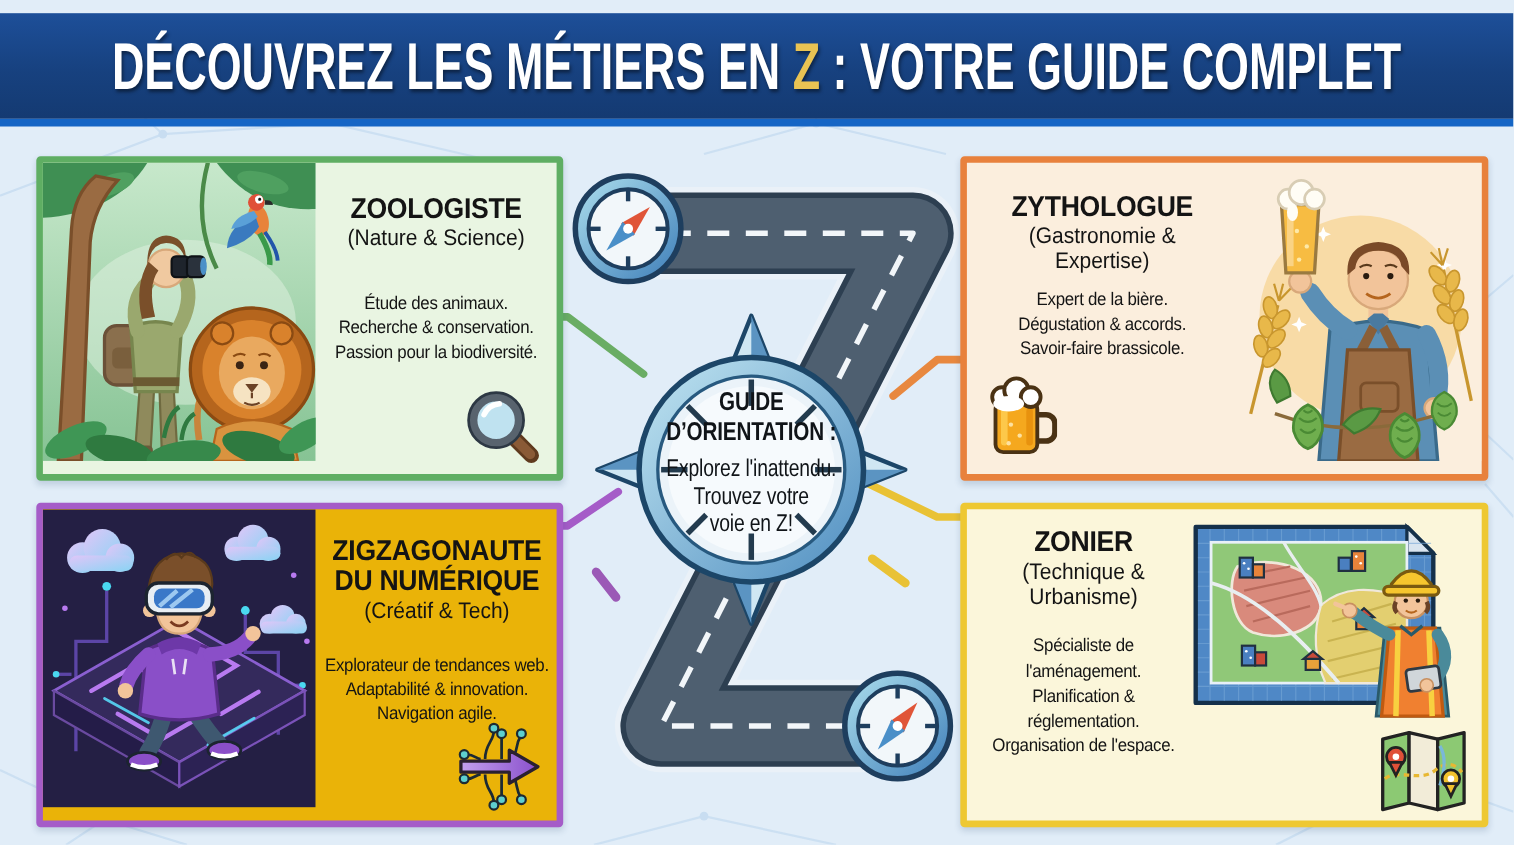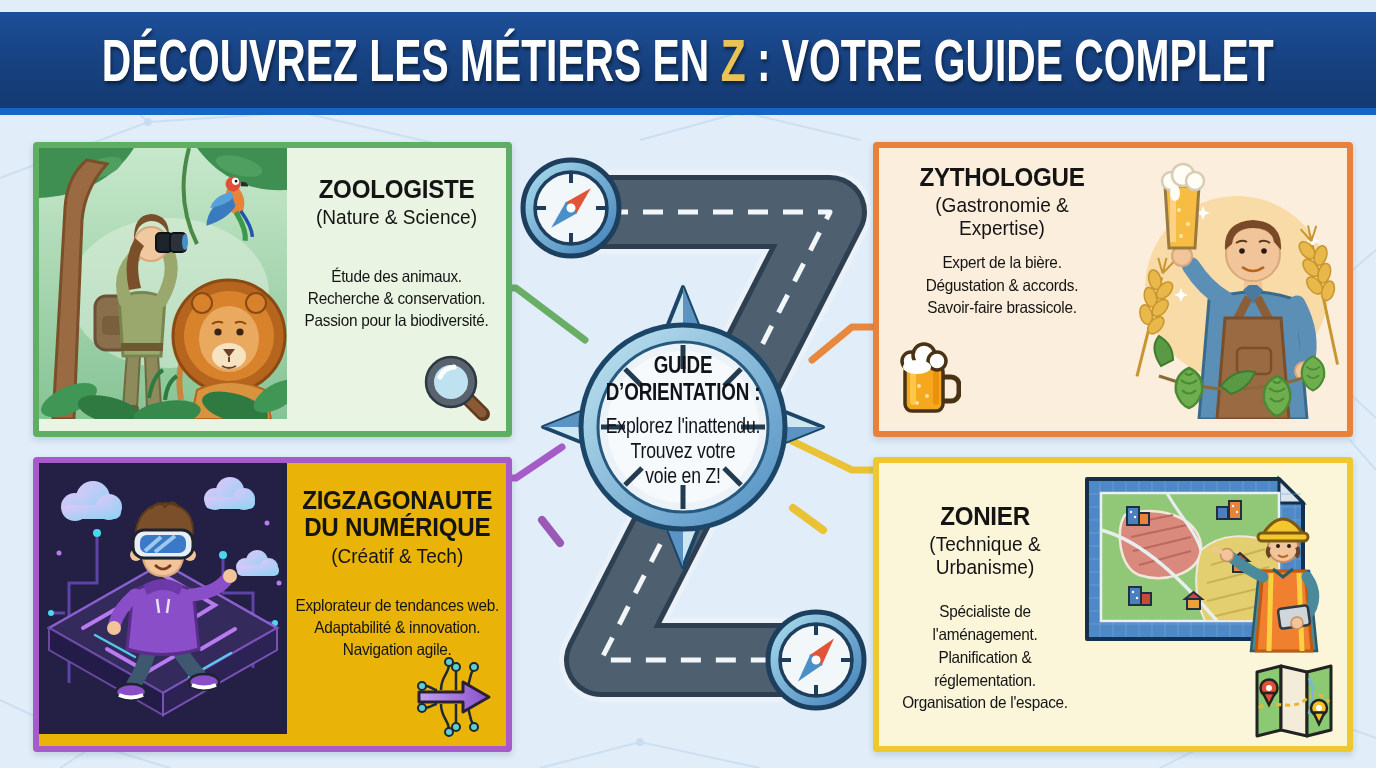--- a/index.html
+++ b/index.html
@@ -266,21 +266,21 @@
           <line x1="45" y1="45" x2="60" y2="60" stroke="#8a5a36" stroke-width="9" stroke-linecap="round"></line>
           <circle cx="29" cy="29" r="21" fill="#bfe2f0" stroke="#58636e" stroke-width="8"></circle>
           <circle cx="29" cy="29" r="25" fill="none" stroke="#2d3844" stroke-width="2.5"></circle>
           <path d="M18,24 Q22,15 32,14" stroke="#fff" stroke-width="5" fill="none" stroke-linecap="round"></path>
         </svg>
       </div>
     </div>
   </div>
 
   <div class="card tr">
-    <div class="ctext" style="padding-top:16px;width:234px">
+    <div class="ctext" style="padding-top:26px;width:234px">
       <div class="squeeze">
         <div class="ctitle">ZYTHOLOGUE</div>
         <div class="csub" style="padding:0 30px">(Gastronomie &amp; Expertise)</div>
         <div class="cbody" style="margin-top:12px">
           <div>Expert de la bière.</div>
           <div>Dégustation &amp; accords.</div>
           <div>Savoir-faire brassicole.</div>
         </div>
       </div>
       <div class="cicon" style="left:18px;bottom:14px">
@@ -505,21 +505,21 @@
             <circle cx="11" cy="32" r="4"></circle>
               <circle cx="11" cy="54" r="4"></circle>
           </g>
           <polygon points="8,38 52,38 52,28 78,43 52,58 52,48 8,48" fill="url(#arr)" stroke="#2a2030" stroke-width="3" stroke-linejoin="round"></polygon>
         </svg>
       </div>
     </div>
   </div>
 
   <div class="card br">
-    <div class="ctext" style="padding-top:40px;width:212px;flex:0 0 auto">
+    <div class="ctext" style="padding-top:16px;width:212px;flex:0 0 auto">
       <div class="squeeze">
         <div class="ctitle">ZONIER</div>
         <div class="csub" style="padding:0 34px">(Technique &amp; Urbanisme)</div>
         <div class="cbody" style="margin-top:22px;line-height:1.38">
           <div>Spécialiste de</div>
           <div>l'aménagement.</div>
           <div>Planification &amp;</div>
           <div>réglementation.</div>
           <div>Organisation de l'espace.</div>
         </div>

